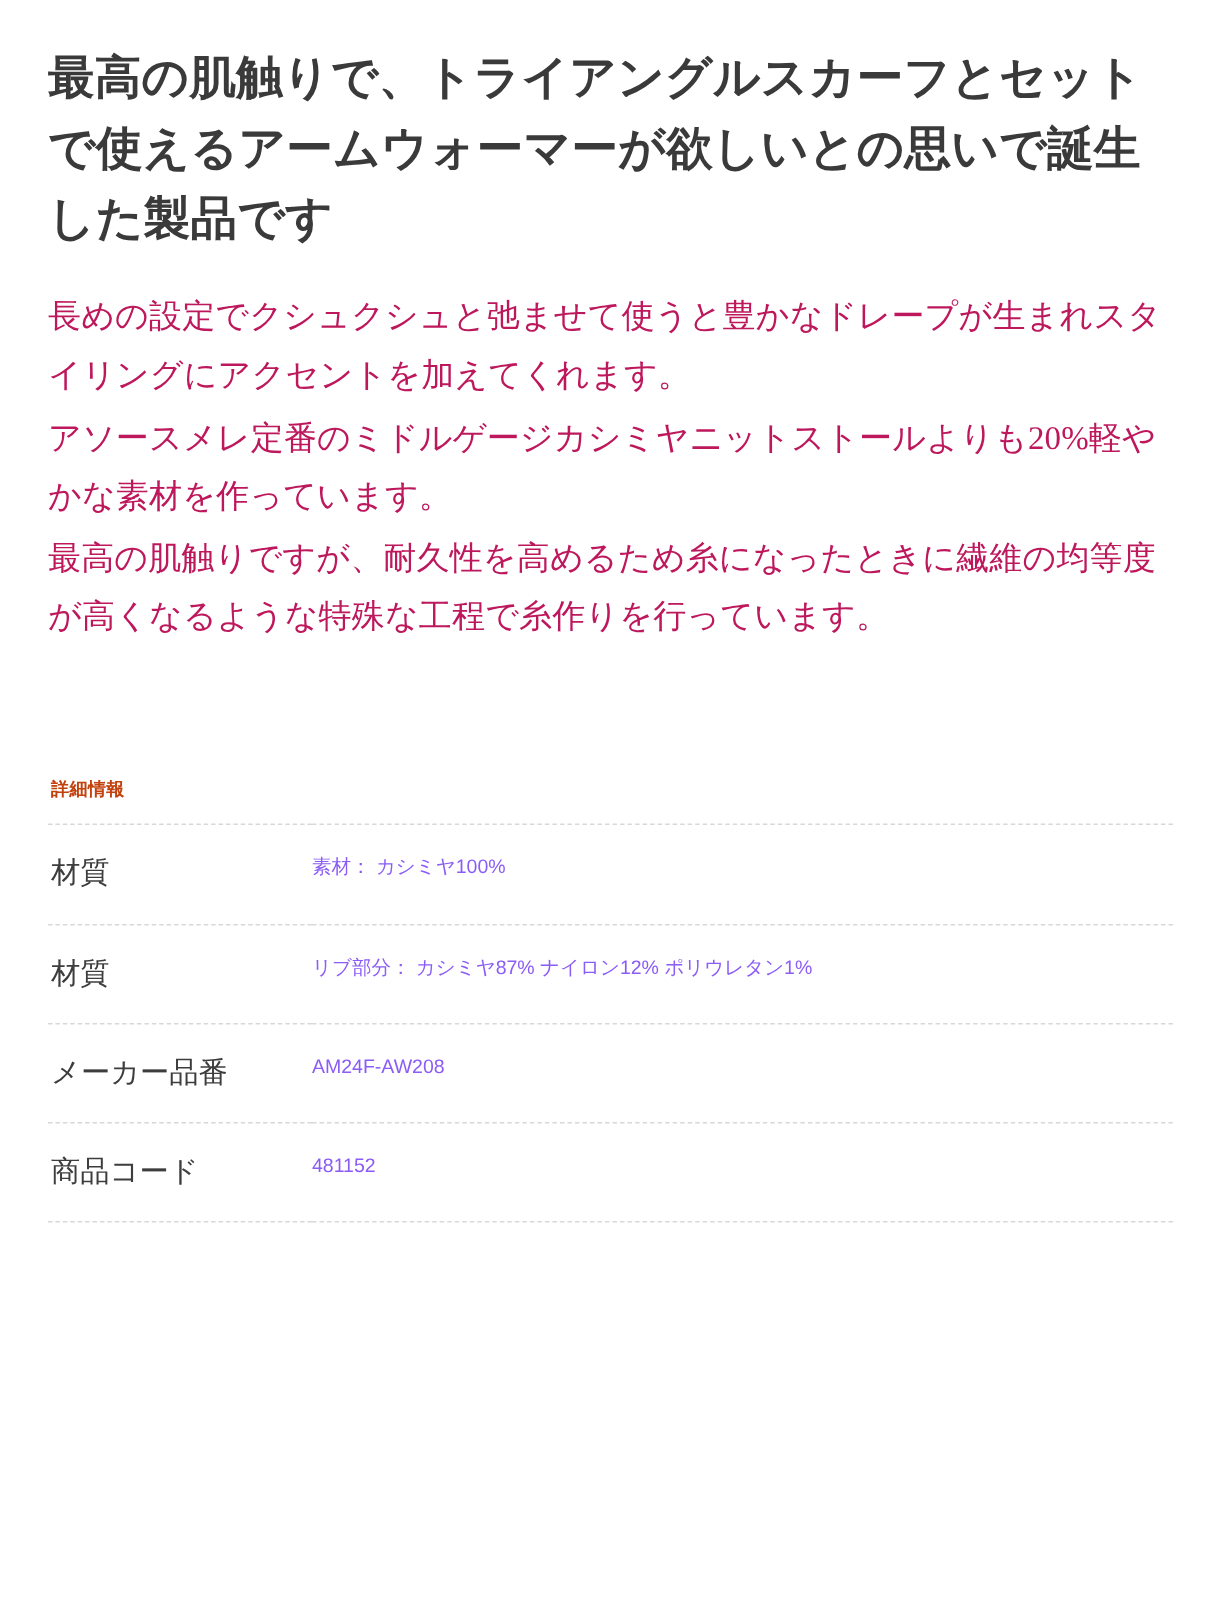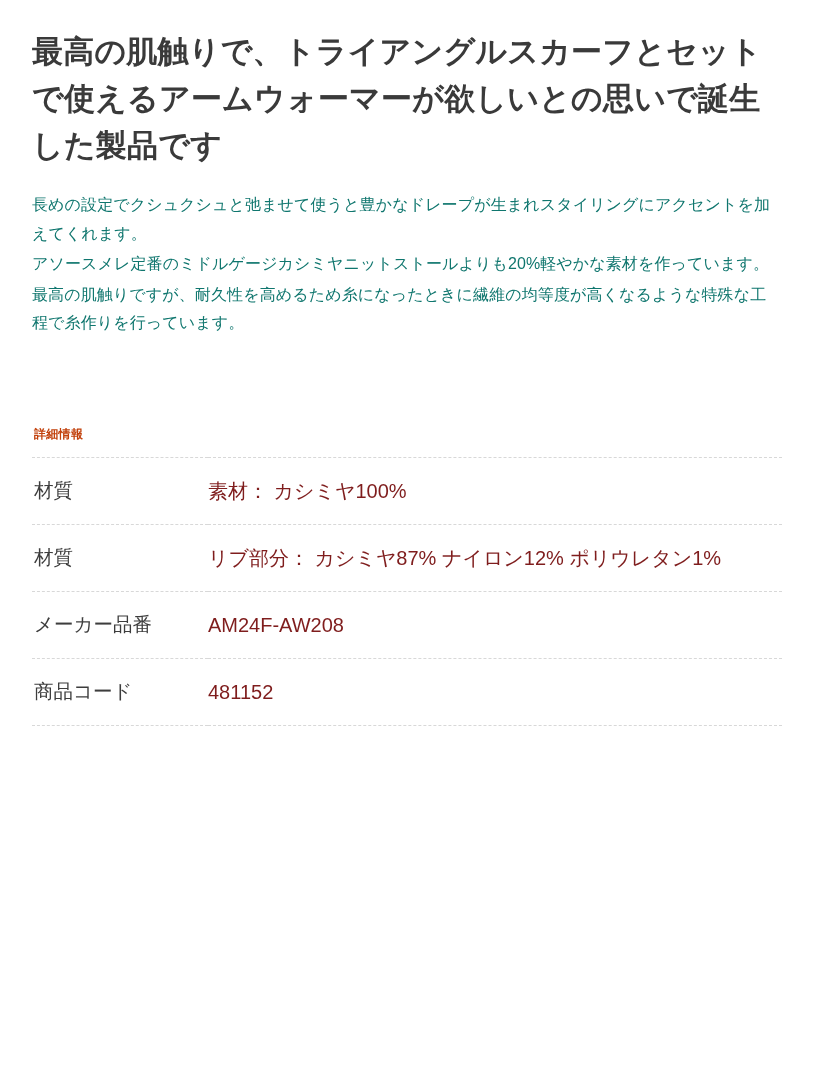--- a/index.html
+++ b/index.html
@@ -23,28 +23,29 @@
   }
   .headline {
     font-size: 31px;
     line-height: 1.52;
     font-weight: 700;
     color: #3a3a3a;
     letter-spacing: 0.2px;
     margin: 0 0 22px 0;
   }
   .body-block {
-    font-size: 16px;
+    font-size: 22px;
     line-height: 1.78;
-    color: #0f766e;
+    color: #be185d;
     margin: 0 0 2px 0;
     letter-spacing: 0.1px;
   }
   .body-block + .body-block {
     margin-top: 0;
+    font-family: Liberation Serif, serif;
   }
   .spacer {
     height: 86px;
   }
   .section-title {
     font-size: 12px;
     font-weight: 700;
     color: #c2410c;
     margin: 0 0 14px 2px;
     letter-spacing: 0.3px;
@@ -65,22 +66,22 @@
     text-align: left;
     font-weight: 400;
     font-size: 19.5px;
     color: #3d3d3d;
     padding: 18px 4px 18px 2px;
     vertical-align: top;
     line-height: 1.5;
     white-space: nowrap;
   }
   table.spec td {
-    font-size: 20px;
-    color: #7f1d1d;
+    font-size: 13px;
+    color: #8b5cf6;
     padding: 18px 4px 18px 0;
     vertical-align: top;
     line-height: 1.5;
   }
 </style>
 </head>
 <body>
 
 <div class="page">
 

